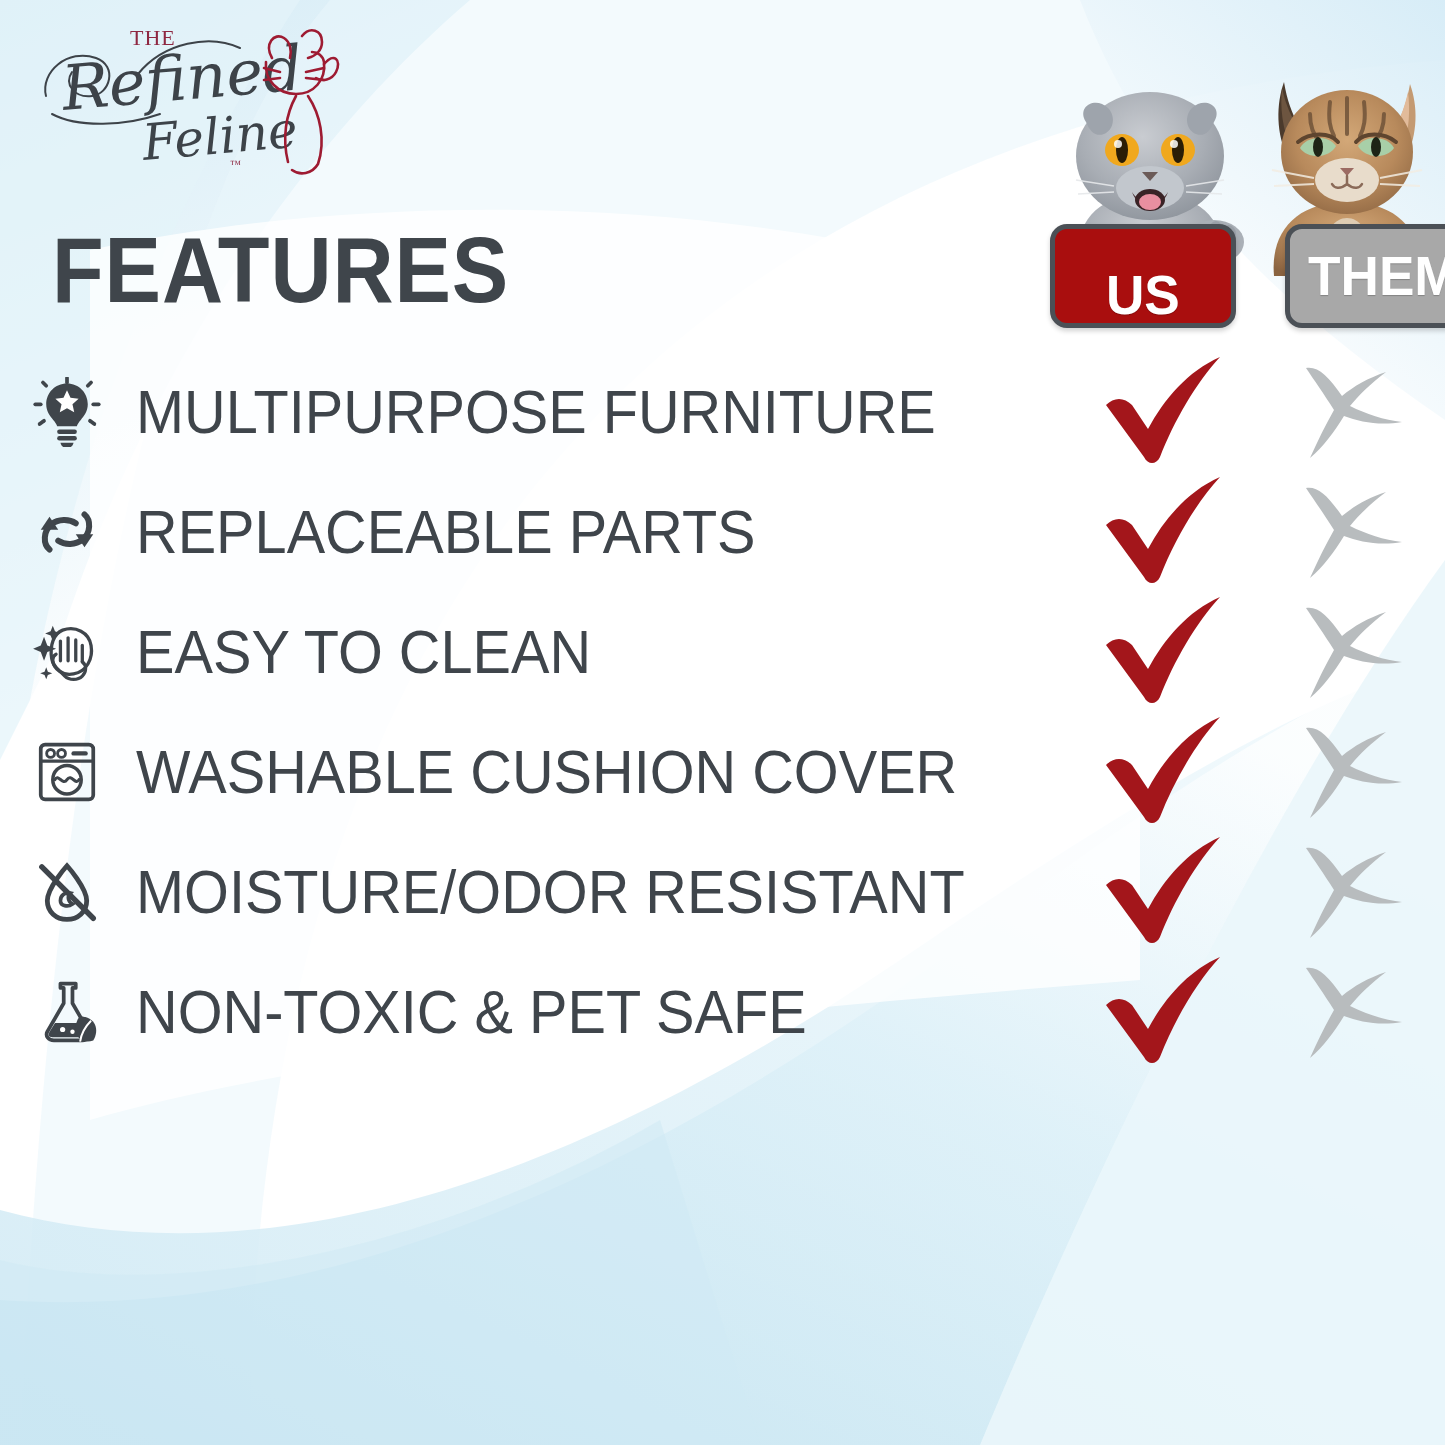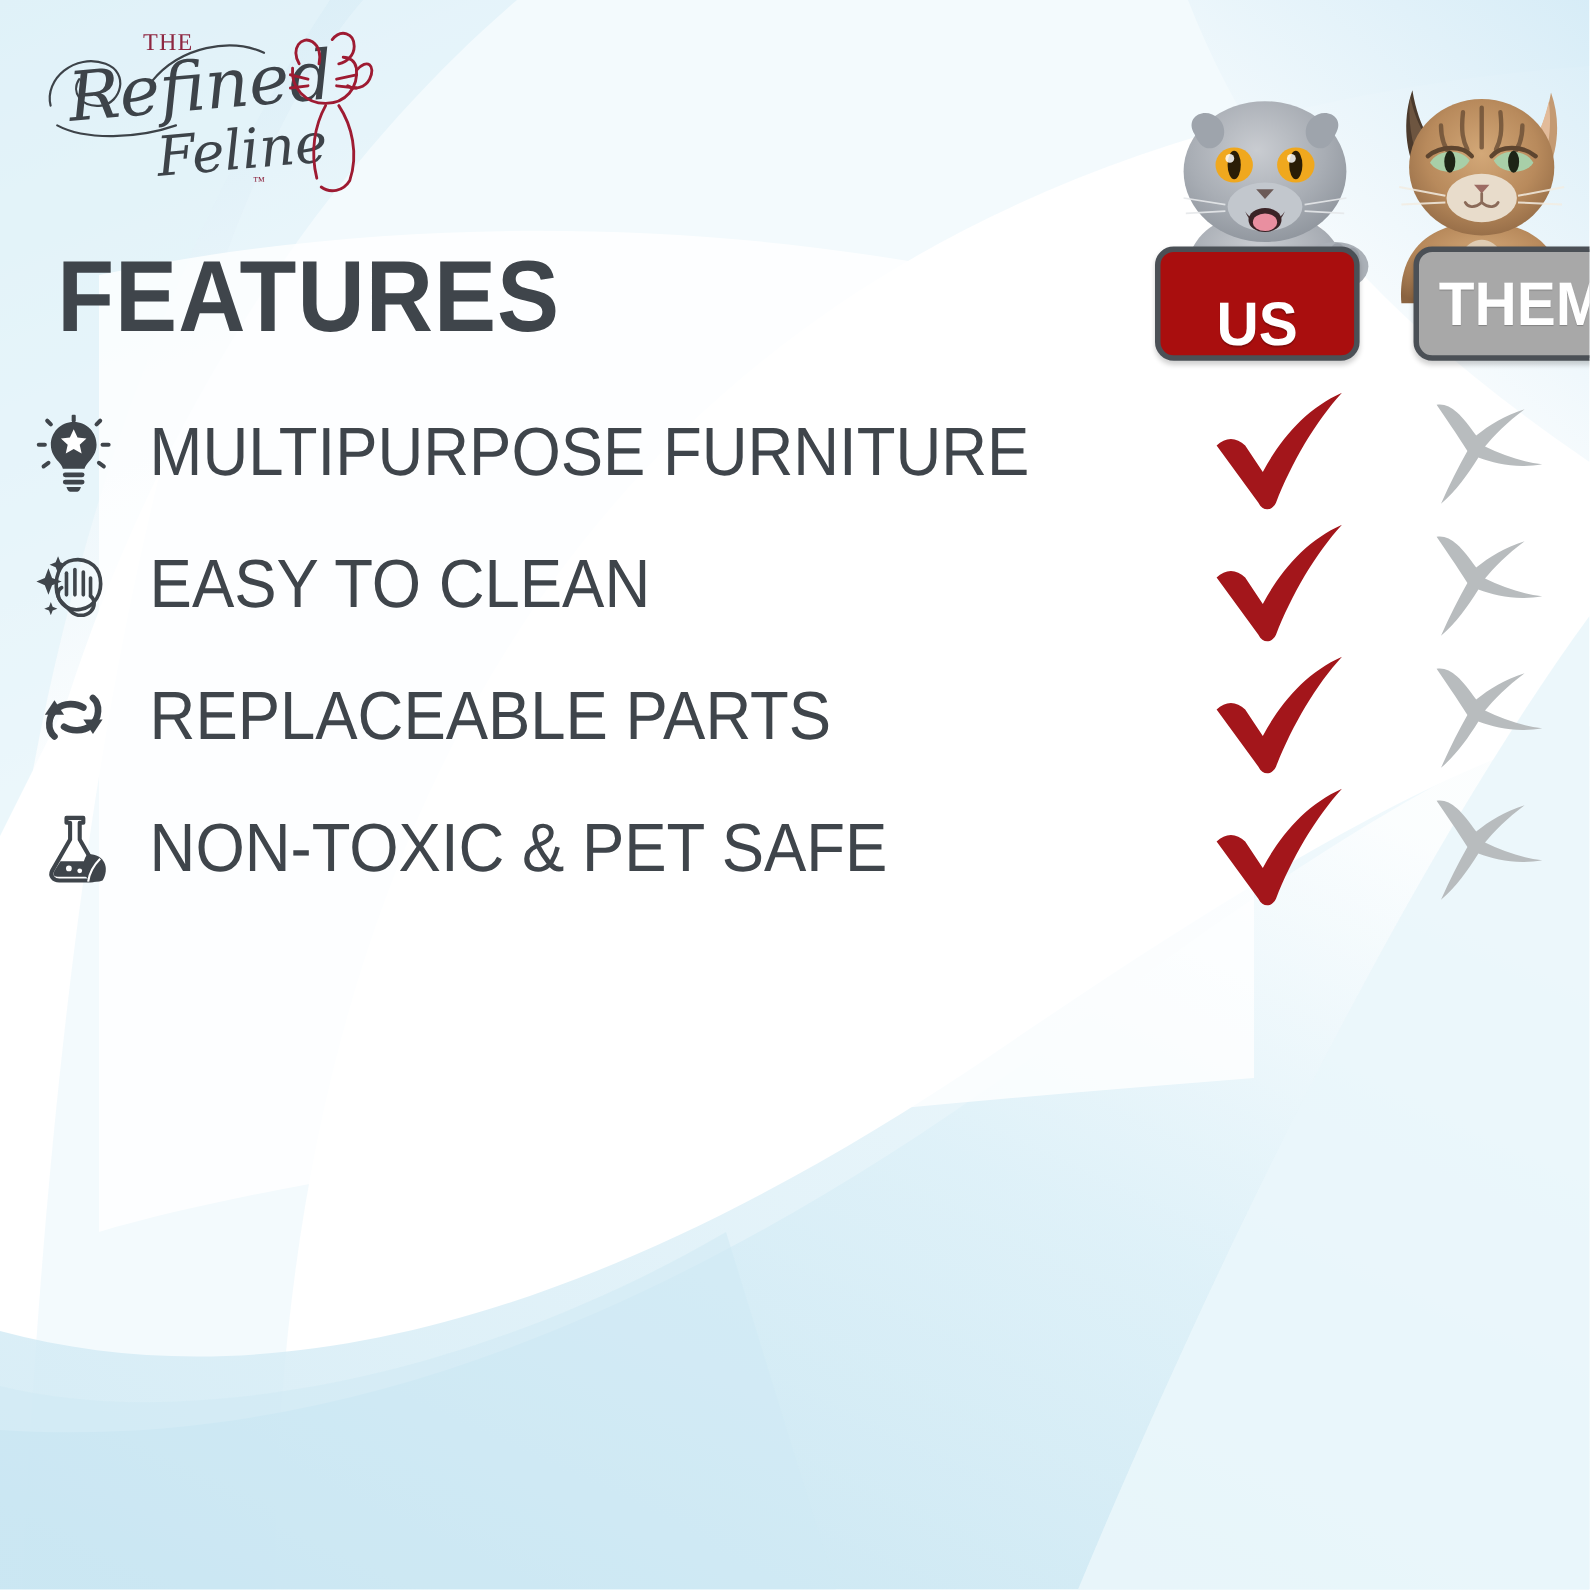--- a/index.html
+++ b/index.html
@@ -271,20 +271,41 @@
       </svg>
       <svg class="mark-x" viewBox="0 0 104 100" xmlns="http://www.w3.org/2000/svg">
         <path d="M6,6 C18,4 28,14 42,34 C54,24 68,16 86,10 C70,22 58,34 50,44
                  C66,52 84,58 102,60 C80,64 60,60 44,54 C34,70 24,84 10,96
                  C18,78 26,62 34,48 C24,32 14,18 6,6 Z" fill="#b8bcbe"></path>
       </svg>
     </div>
 
     <div class="row">
       <svg class="row-icon" viewBox="0 0 64 64" xmlns="http://www.w3.org/2000/svg">
+        <g fill="none" stroke="#3f454b" stroke-width="5.5" stroke-linecap="round" stroke-linejoin="round">
+          <path d="M16,48 C10,43 10,31 18,25 C24,20 34,20 40,24"></path>
+          <path d="M48,16 C54,21 54,33 46,39 C40,44 30,44 24,40"></path>
+        </g>
+        <path d="M16,18 L24,30 L8,30 Z" fill="#3f454b"></path>
+        <path d="M48,46 L40,34 L56,34 Z" fill="#3f454b"></path>
+      </svg>
+      <div class="row-label">REPLACEABLE PARTS</div>
+      <svg class="mark-check" viewBox="0 0 120 110" xmlns="http://www.w3.org/2000/svg">
+        <path d="M2,48 C10,40 20,40 28,48 L44,72 C60,42 84,14 116,0 C92,26 70,64 56,100
+                 C52,108 44,108 40,100 Z" fill="#a3161b"></path>
+      </svg>
+      <svg class="mark-x" viewBox="0 0 104 100" xmlns="http://www.w3.org/2000/svg">
+        <path d="M6,6 C18,4 28,14 42,34 C54,24 68,16 86,10 C70,22 58,34 50,44
+                 C66,52 84,58 102,60 C80,64 60,60 44,54 C34,70 24,84 10,96
+                 C18,78 26,62 34,48 C24,32 14,18 6,6 Z" fill="#b8bcbe"></path>
+      </svg>
+    </div>
+
+    <div class="row">
+      <svg class="row-icon" viewBox="0 0 64 64" xmlns="http://www.w3.org/2000/svg">
 
         <path d="M28,12 C40,8 52,14 54,26 C56,38 50,50 38,52 C28,54 20,48 18,38 C16,26 20,15 28,12 Z" fill="none" stroke="#3f454b" stroke-width="3"></path>
 
         <g fill="none" stroke="#3f454b" stroke-width="3" stroke-linecap="round" stroke-linejoin="round">
           <path d="M26,22 L26,40"></path>
           <path d="M33,19 L33,40"></path>
           <path d="M40,21 L40,40"></path>
           <path d="M46,26 L46,41"></path>
           <path d="M22,34 C18,36 18,42 22,46 L30,54 C34,58 42,58 46,54 C50,50 50,44 46,41"></path>
         </g>
@@ -300,41 +321,58 @@
       </svg>
       <svg class="mark-x" viewBox="0 0 104 100" xmlns="http://www.w3.org/2000/svg">
         <path d="M6,6 C18,4 28,14 42,34 C54,24 68,16 86,10 C70,22 58,34 50,44
                  C66,52 84,58 102,60 C80,64 60,60 44,54 C34,70 24,84 10,96
                  C18,78 26,62 34,48 C24,32 14,18 6,6 Z" fill="#b8bcbe"></path>
       </svg>
     </div>
 
     <div class="row">
       <svg class="row-icon" viewBox="0 0 64 64" xmlns="http://www.w3.org/2000/svg">
-        <g fill="none" stroke="#3f454b" stroke-width="5.5" stroke-linecap="round" stroke-linejoin="round">
-          <path d="M16,48 C10,43 10,31 18,25 C24,20 34,20 40,24"></path>
-          <path d="M48,16 C54,21 54,33 46,39 C40,44 30,44 24,40"></path>
-        </g>
-        <path d="M16,18 L24,30 L8,30 Z" fill="#3f454b"></path>
-        <path d="M48,46 L40,34 L56,34 Z" fill="#3f454b"></path>
-      </svg>
-      <div class="row-label">REPLACEABLE PARTS</div>
-      <svg class="mark-check" viewBox="0 0 120 110" xmlns="http://www.w3.org/2000/svg">
-        <path d="M2,48 C10,40 20,40 28,48 L44,72 C60,42 84,14 116,0 C92,26 70,64 56,100
-                 C52,108 44,108 40,100 Z" fill="#a3161b"></path>
-      </svg>
-      <svg class="mark-x" viewBox="0 0 104 100" xmlns="http://www.w3.org/2000/svg">
-        <path d="M6,6 C18,4 28,14 42,34 C54,24 68,16 86,10 C70,22 58,34 50,44
-                 C66,52 84,58 102,60 C80,64 60,60 44,54 C34,70 24,84 10,96
-                 C18,78 26,62 34,48 C24,32 14,18 6,6 Z" fill="#b8bcbe"></path>
-      </svg>
-    </div>
-
-
-
+        <rect x="8" y="7" width="48" height="50" rx="4" fill="none" stroke="#3f454b" stroke-width="3.4"></rect>
+        <line x1="8" y1="22" x2="56" y2="22" stroke="#3f454b" stroke-width="3"></line>
+        <circle cx="17" cy="15" r="3.6" fill="none" stroke="#3f454b" stroke-width="2.6"></circle>
+        <circle cx="27" cy="15" r="3.6" fill="none" stroke="#3f454b" stroke-width="2.6"></circle>
+        <rect x="36" y="13" width="15" height="4" rx="2" fill="#3f454b"></rect>
+        <circle cx="32" cy="39" r="13" fill="none" stroke="#3f454b" stroke-width="3.2"></circle>
+        <path d="M21,39 C24,33 28,45 32,39 C36,33 40,45 43,39" fill="none" stroke="#3f454b" stroke-width="2.8" stroke-linecap="round"></path>
+      </svg>
+      <div class="row-label">WASHABLE CUSHION COVER</div>
+      <svg class="mark-check" viewBox="0 0 120 110" xmlns="http://www.w3.org/2000/svg">
+        <path d="M2,48 C10,40 20,40 28,48 L44,72 C60,42 84,14 116,0 C92,26 70,64 56,100
+                 C52,108 44,108 40,100 Z" fill="#a3161b"></path>
+      </svg>
+      <svg class="mark-x" viewBox="0 0 104 100" xmlns="http://www.w3.org/2000/svg">
+        <path d="M6,6 C18,4 28,14 42,34 C54,24 68,16 86,10 C70,22 58,34 50,44
+                 C66,52 84,58 102,60 C80,64 60,60 44,54 C34,70 24,84 10,96
+                 C18,78 26,62 34,48 C24,32 14,18 6,6 Z" fill="#b8bcbe"></path>
+      </svg>
+    </div>
+
+
+    <div class="row">
+      <svg class="row-icon" viewBox="0 0 64 64" xmlns="http://www.w3.org/2000/svg">
+        <path d="M32,8 C32,8 14,28 14,40 C14,50 22,57 32,57 C42,57 50,50 50,40 C50,28 32,8 32,8 Z" fill="none" stroke="#3f454b" stroke-width="4.4"></path>
+        <path d="M26,40 C26,35 30,32 35,33 C32,36 33,41 37,43 C33,46 26,45 26,40 Z" fill="none" stroke="#3f454b" stroke-width="3.4"></path>
+        <line x1="9" y1="9" x2="56" y2="56" stroke="#3f454b" stroke-width="5" stroke-linecap="round"></line>
+      </svg>
+      <div class="row-label">MOISTURE/ODOR RESISTANT</div>
+      <svg class="mark-check" viewBox="0 0 120 110" xmlns="http://www.w3.org/2000/svg">
+        <path d="M2,48 C10,40 20,40 28,48 L44,72 C60,42 84,14 116,0 C92,26 70,64 56,100
+                 C52,108 44,108 40,100 Z" fill="#a3161b"></path>
+      </svg>
+      <svg class="mark-x" viewBox="0 0 104 100" xmlns="http://www.w3.org/2000/svg">
+        <path d="M6,6 C18,4 28,14 42,34 C54,24 68,16 86,10 C70,22 58,34 50,44
+                 C66,52 84,58 102,60 C80,64 60,60 44,54 C34,70 24,84 10,96
+                 C18,78 26,62 34,48 C24,32 14,18 6,6 Z" fill="#b8bcbe"></path>
+      </svg>
+    </div>
 
     <div class="row">
       <svg class="row-icon" viewBox="0 0 64 64" xmlns="http://www.w3.org/2000/svg">
         <path d="M26,6 L40,6 L40,10 L37,10 L37,24 L52,50 C54,54 51,58 46,58 L20,58 C15,58 12,54 14,50 L29,24 L29,10 L26,10 Z" fill="none" stroke="#3f454b" stroke-width="3.4" stroke-linejoin="round"></path>
         <path d="M21,42 L45,42 L50,50 C52,54 50,55 46,55 L20,55 C16,55 14,54 16,50 Z" fill="#3f454b"></path>
         <circle cx="28" cy="48" r="2.4" fill="#ffffff"></circle>
         <circle cx="37" cy="50" r="2" fill="#ffffff"></circle>
         <path d="M44,36 C58,36 62,48 56,58 C46,62 38,54 40,44 C41,40 42,37 44,36 Z" fill="#3f454b"></path>
         <path d="M54,40 C48,46 45,52 44,59" stroke="#ffffff" stroke-width="1.8" fill="none"></path>
       </svg>

